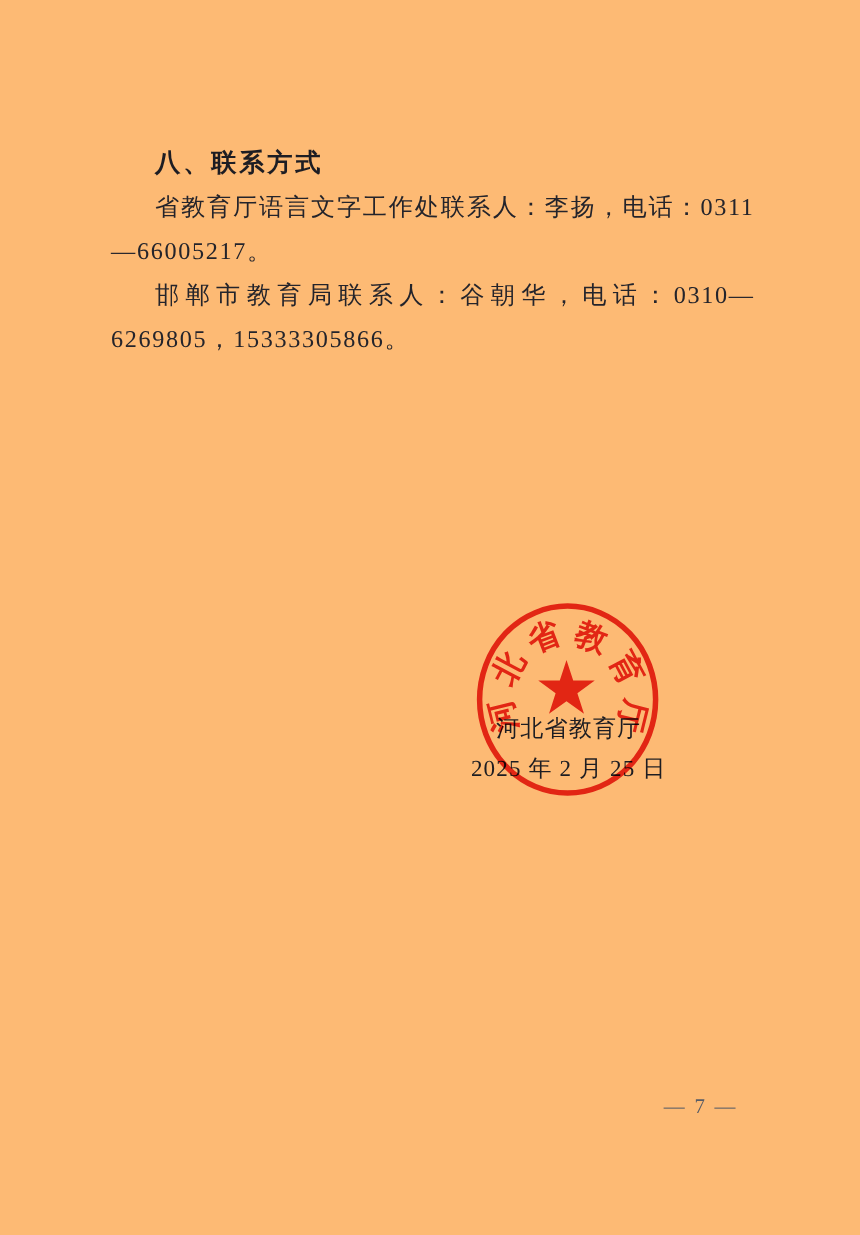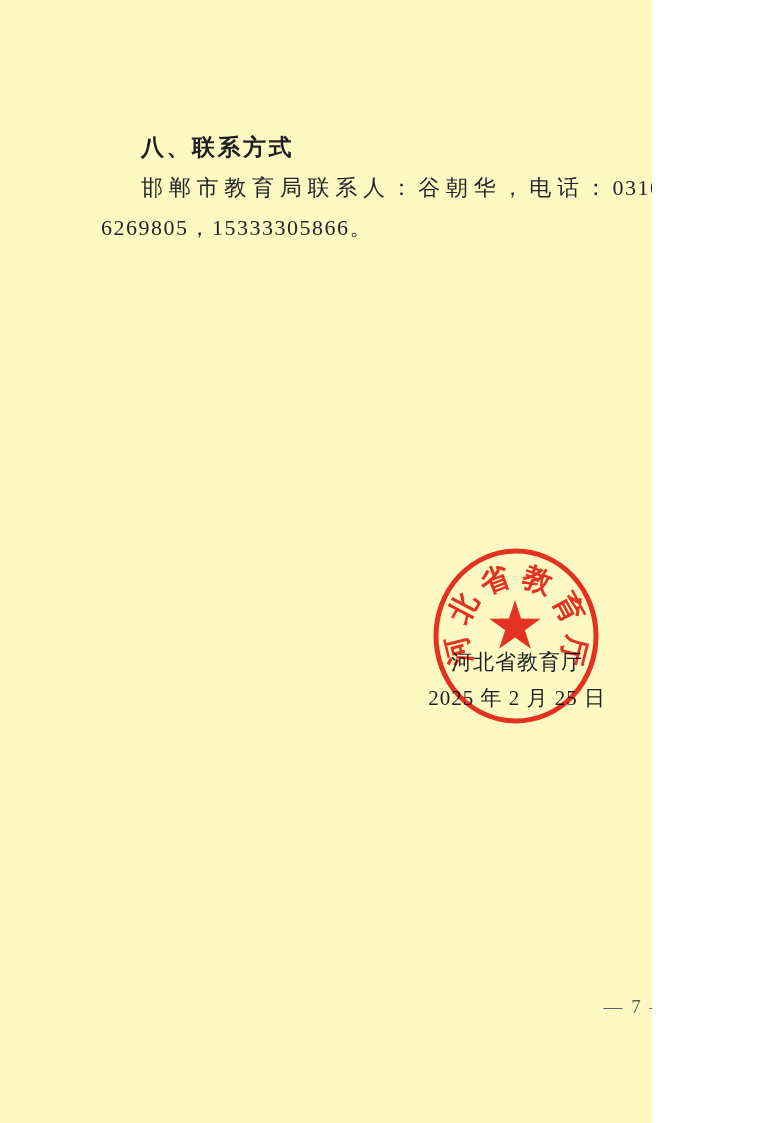--- a/index.html
+++ b/index.html
@@ -2,23 +2,23 @@
 <html><head>
 <meta charset="utf-8">
 <style>
   html, body {
     margin: 0;
     padding: 0;
     background: #ffffff;
   }
   .page {
     position: relative;
-    width: 652px;
+    width: 782px;
     height: 1123px;
-    background: #fef9c3;
+    background: #fdba74;
     overflow: hidden;
     font-family: "Liberation Serif", "DejaVu Serif", serif;
     color: #24242b;
   }
   .content {
     position: absolute;
     left: 101px;
     top: 126px;
     width: 585px;
     font-size: 22px;
@@ -90,20 +90,21 @@
     font-family: "Liberation Serif", "DejaVu Serif", serif;
   }
 </style>
 </head>
 <body>
 
 <div class="page">
 
   <main class="content">
     <h2 class="heading">八、联系方式</h2>
+    <p class="para">省教育厅语言文字工作处联系人：李扬，电话：0311—66005217。</p>
     <p class="para">邯郸市教育局联系人：谷朝华，电话：0310—6269805，15333305866。</p>
   </main>
 
   <div class="signature">
     <div class="sig-org">河北省教育厅</div>
     <div class="sig-date">2025 年 2 月 25 日</div>
   </div>
 
   <svg class="seal-svg" viewBox="0 0 185 185" aria-hidden="true">
     <ellipse cx="92" cy="92" rx="80" ry="85" fill="none" stroke-width="5" stroke="#e2231a"></ellipse>

